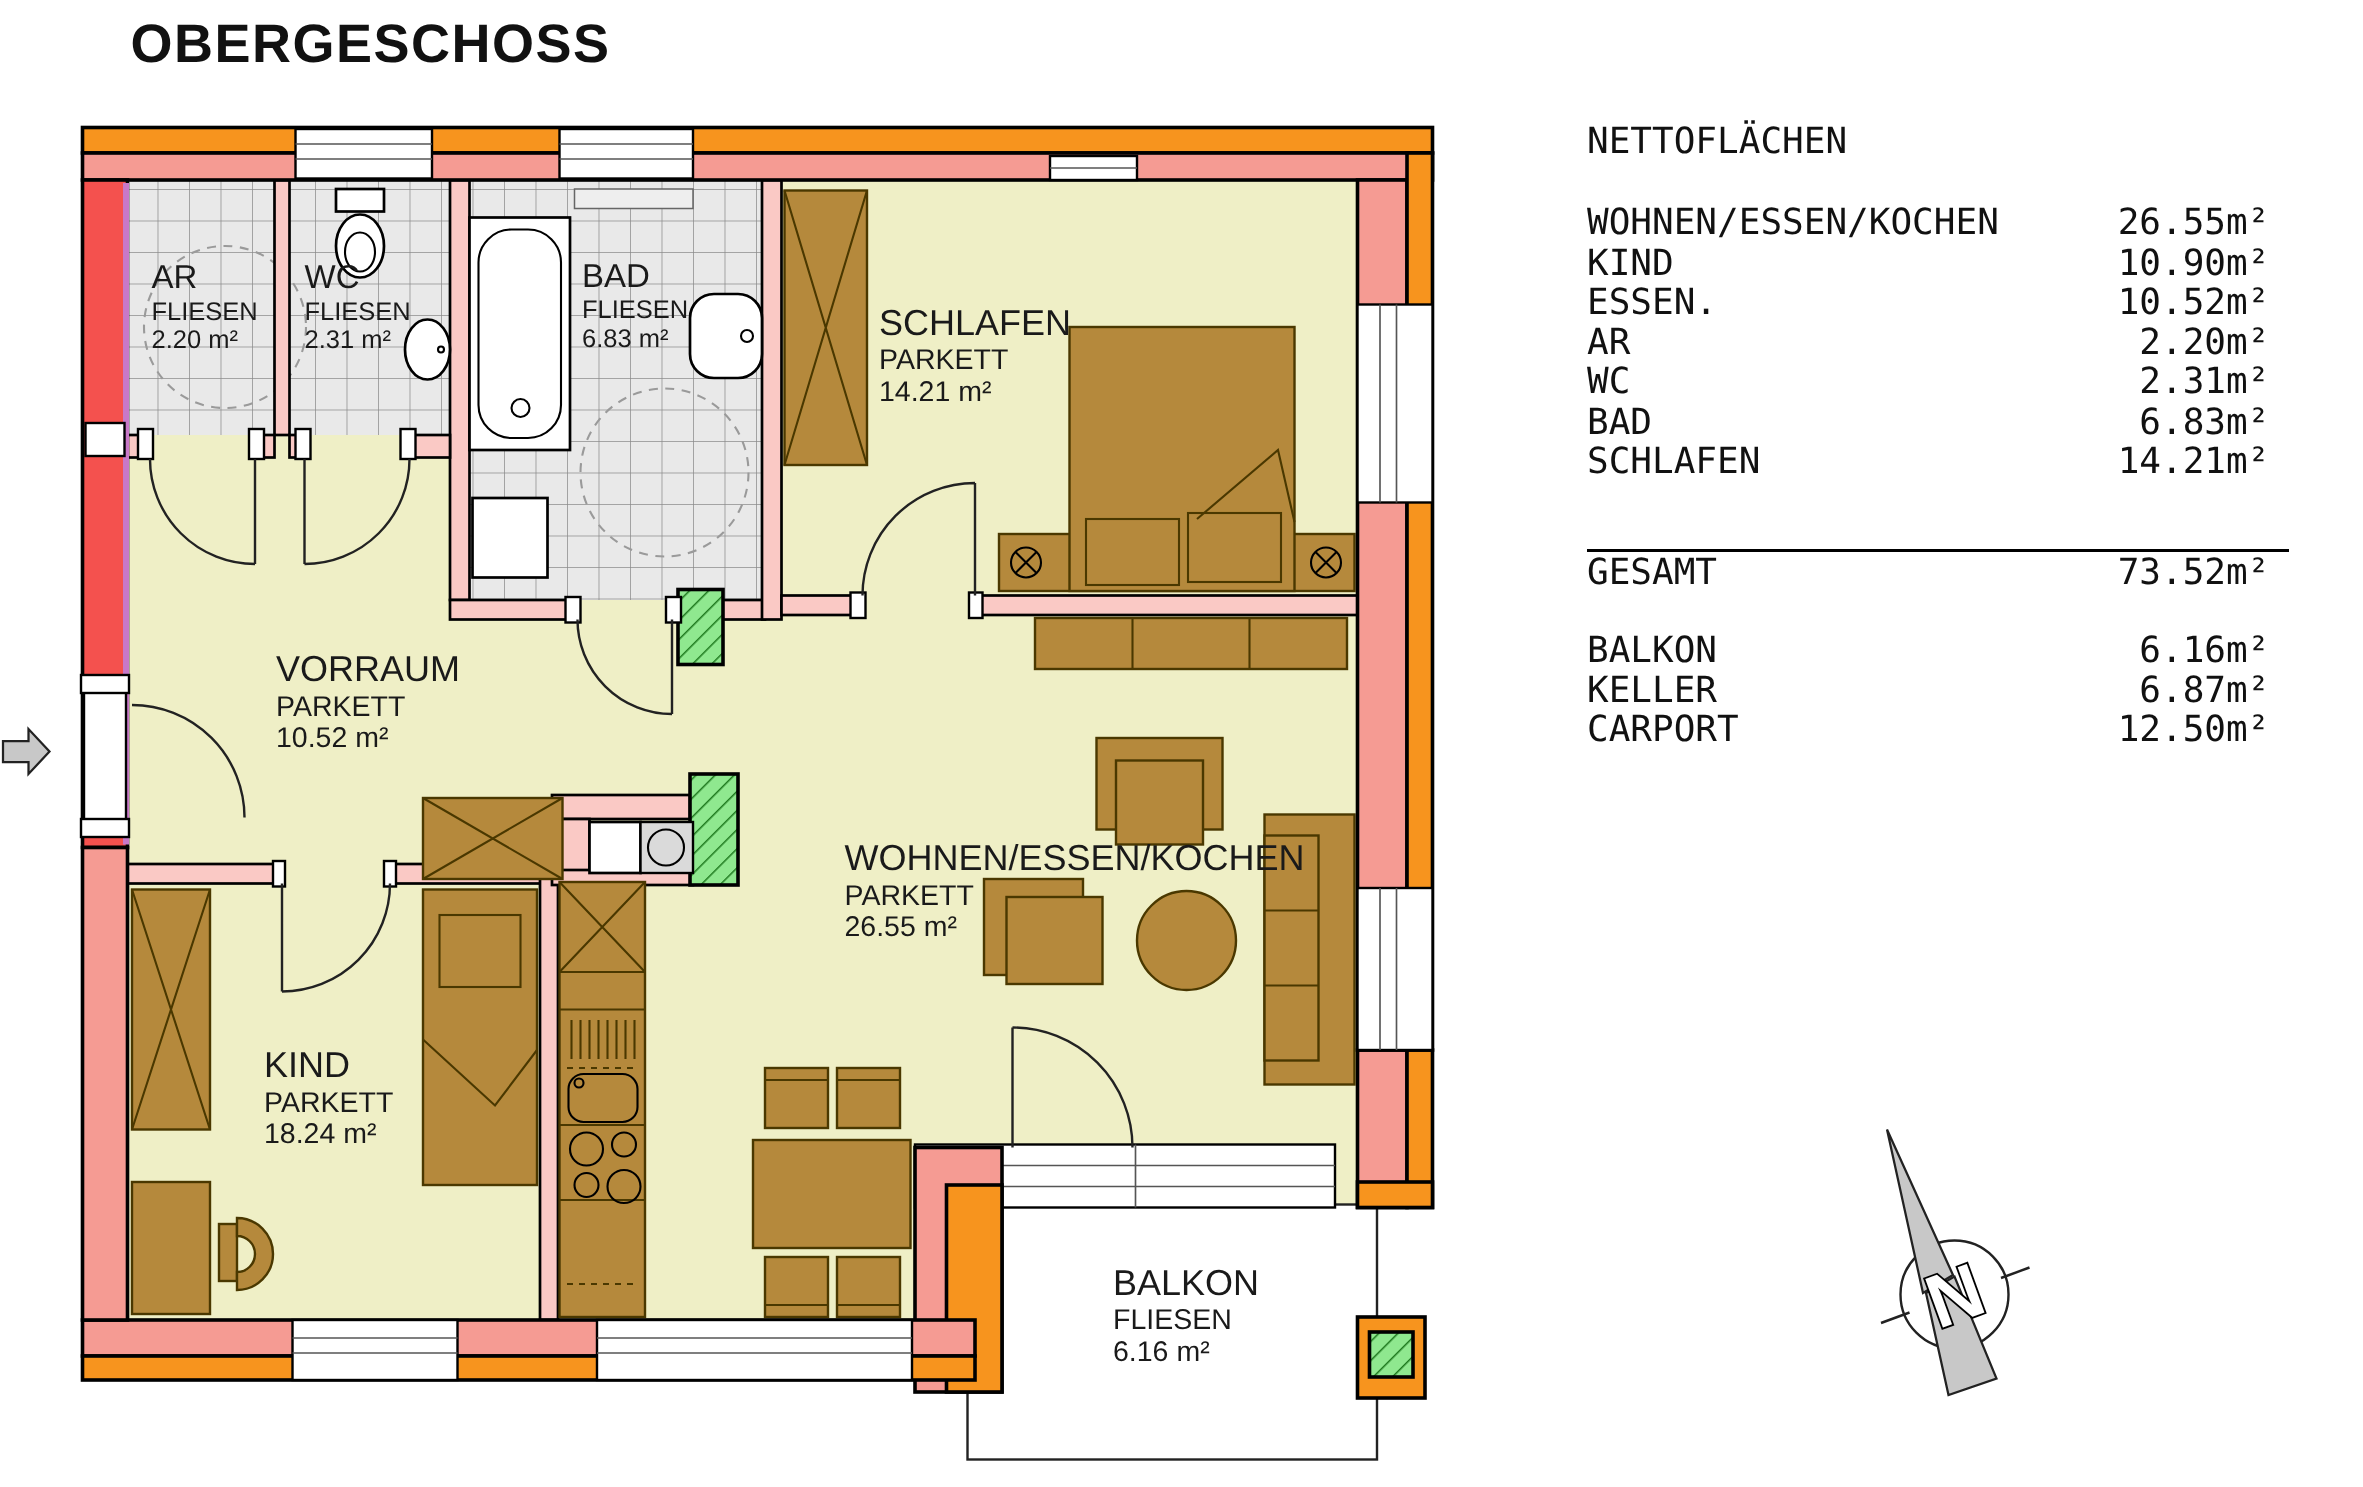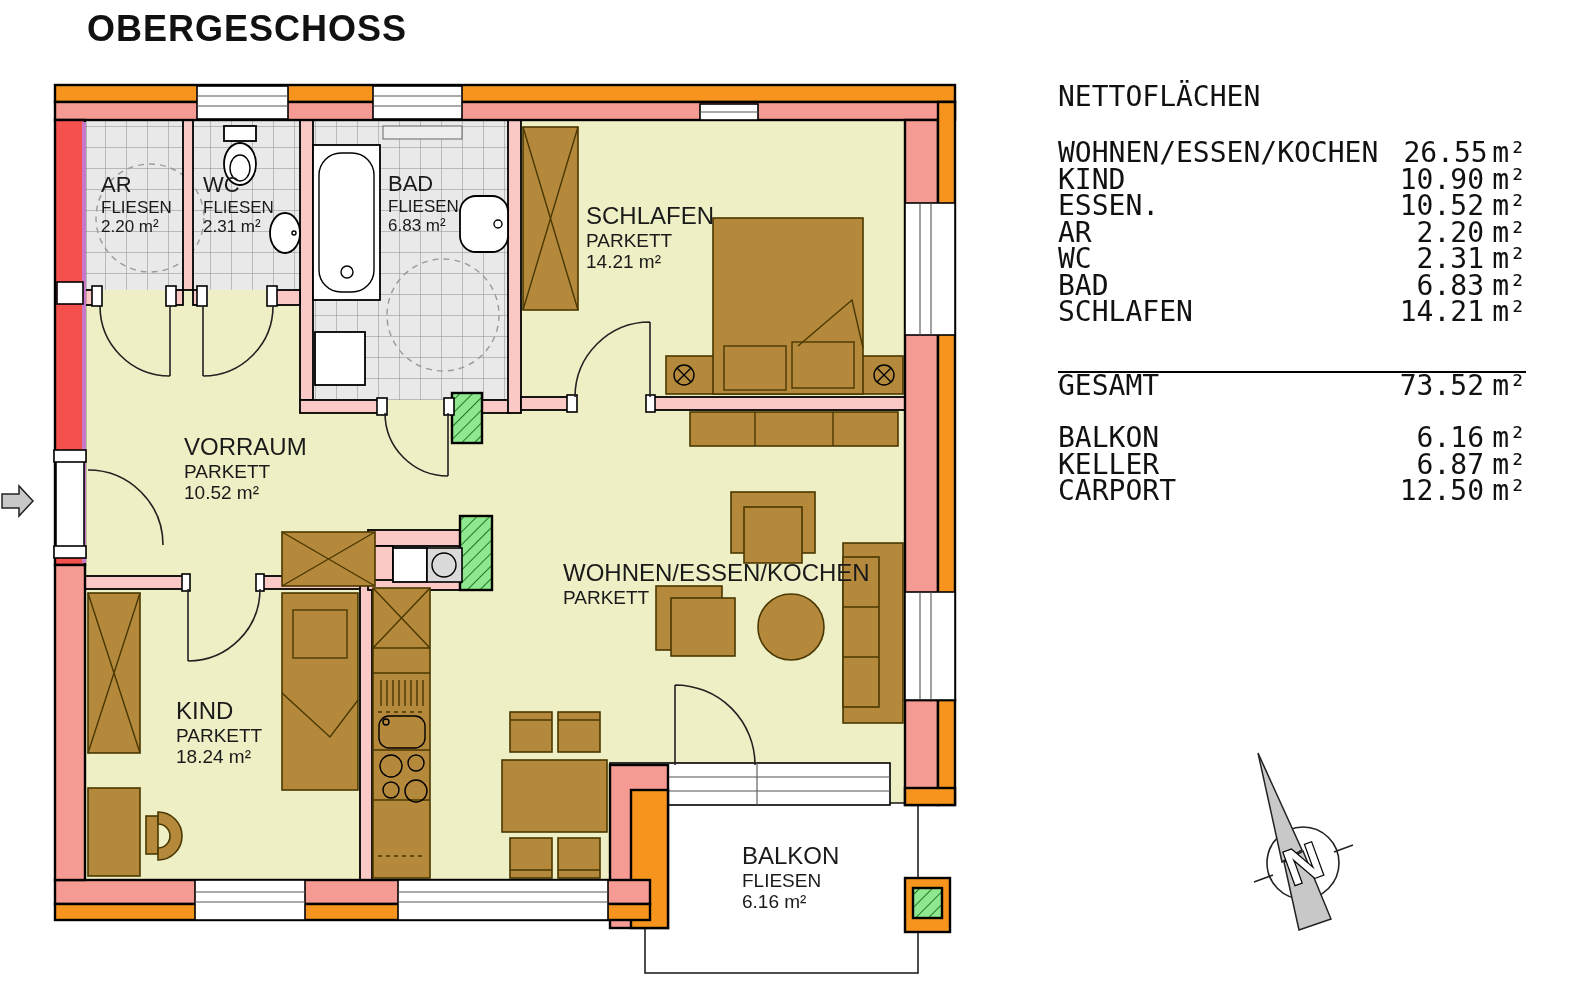--- a/index.html
+++ b/index.html
@@ -38,26 +38,26 @@
   
   .room-label{position:absolute;color:#1a1a1a;line-height:1.12;white-space:nowrap;}
   .room-label span{display:block;}
   .room-label .rn{font-size:22px;}
   .room-label .rf,.room-label .ra{font-size:17px;}
   .room-label.big .rn{font-size:24px;}
   .room-label.big .rf,.room-label.big .ra{font-size:19px;}
 
   
   .nf-panel{position:absolute;left:1058px;top:80px;width:468px;
-       font-family:"DejaVu Sans Mono",monospace;font-size:28px;color:#111;}
+       font-family:"DejaVu Sans Mono",monospace;font-size:24px;color:#111;}
   .nf-heading{margin-bottom:27px;}
   .nf-row{display:flex;line-height:26.5px;}
   .nf-label{flex:1;}
   .nf-num{width:120px;text-align:right;}
-  .nf-unit{width:42px;text-align:right;}
+  .nf-unit{width:42px;}
   .nf-divider{border-top:2px solid #000;margin-top:45px;width:100%;height:0;}
   .nf-total{}
   .nf-extras{margin-top:26px;}
 </style>
 </head>
 <body>
 
 <div class="page-title">OBERGESCHOSS</div>
 
 <svg width="1575" height="991" viewBox="0 0 1575 991">
@@ -289,20 +289,21 @@
   <span class="ra">14.21 m²</span>
 </div>
 <div class="room-label big" style="left:184px;top:434px">
   <span class="rn">VORRAUM</span>
   <span class="rf">PARKETT</span>
   <span class="ra">10.52 m²</span>
 </div>
 <div class="room-label big" style="left:563px;top:560px">
   <span class="rn">WOHNEN/ESSEN/KOCHEN</span>
   <span class="rf">PARKETT</span>
+  <span class="ra">26.55 m²</span>
 </div>
 <div class="room-label big" style="left:176px;top:698px">
   <span class="rn">KIND</span>
   <span class="rf">PARKETT</span>
   <span class="ra">18.24 m²</span>
 </div>
 <div class="room-label big" style="left:742px;top:843px">
   <span class="rn">BALKON</span>
   <span class="rf">FLIESEN</span>
   <span class="ra">6.16 m²</span>

